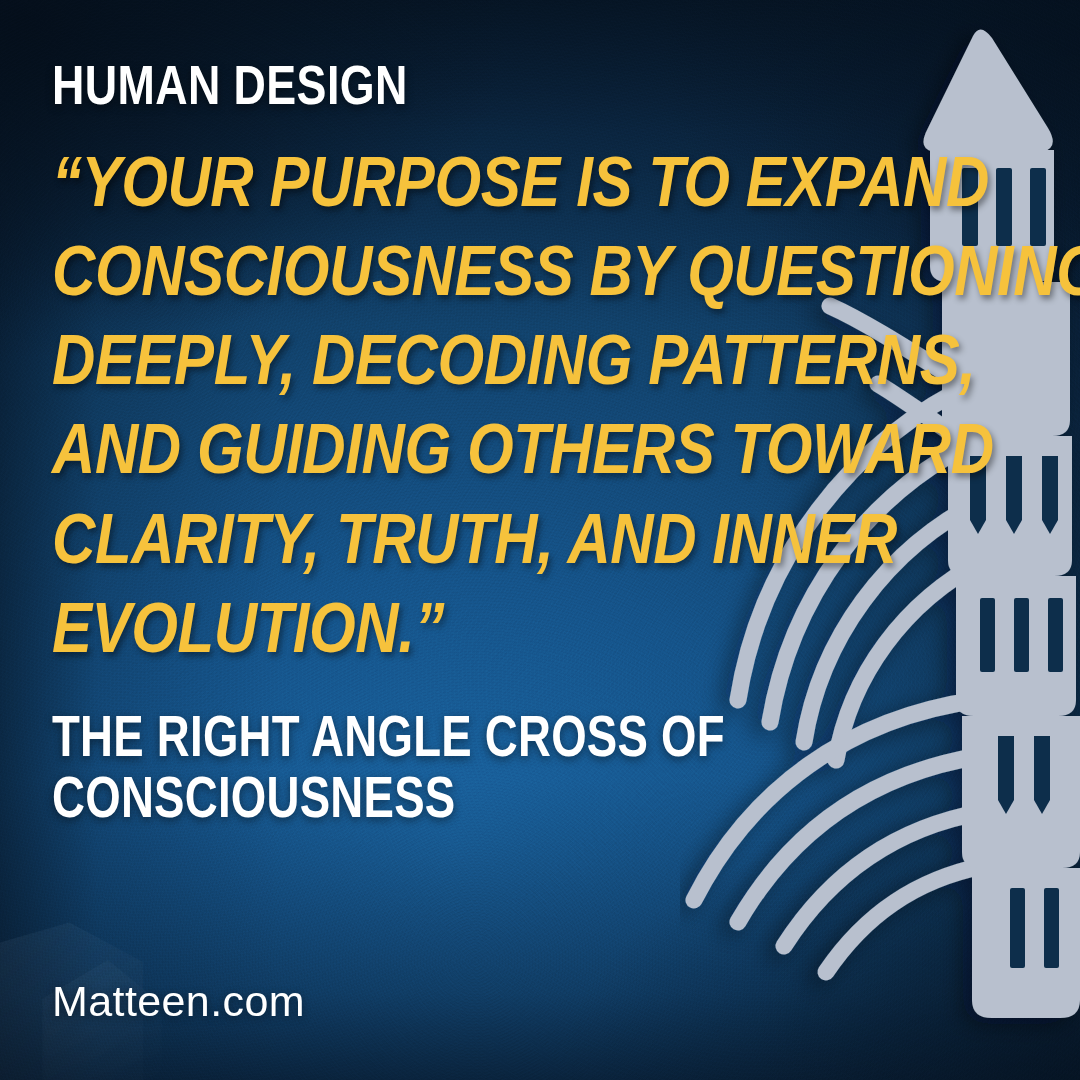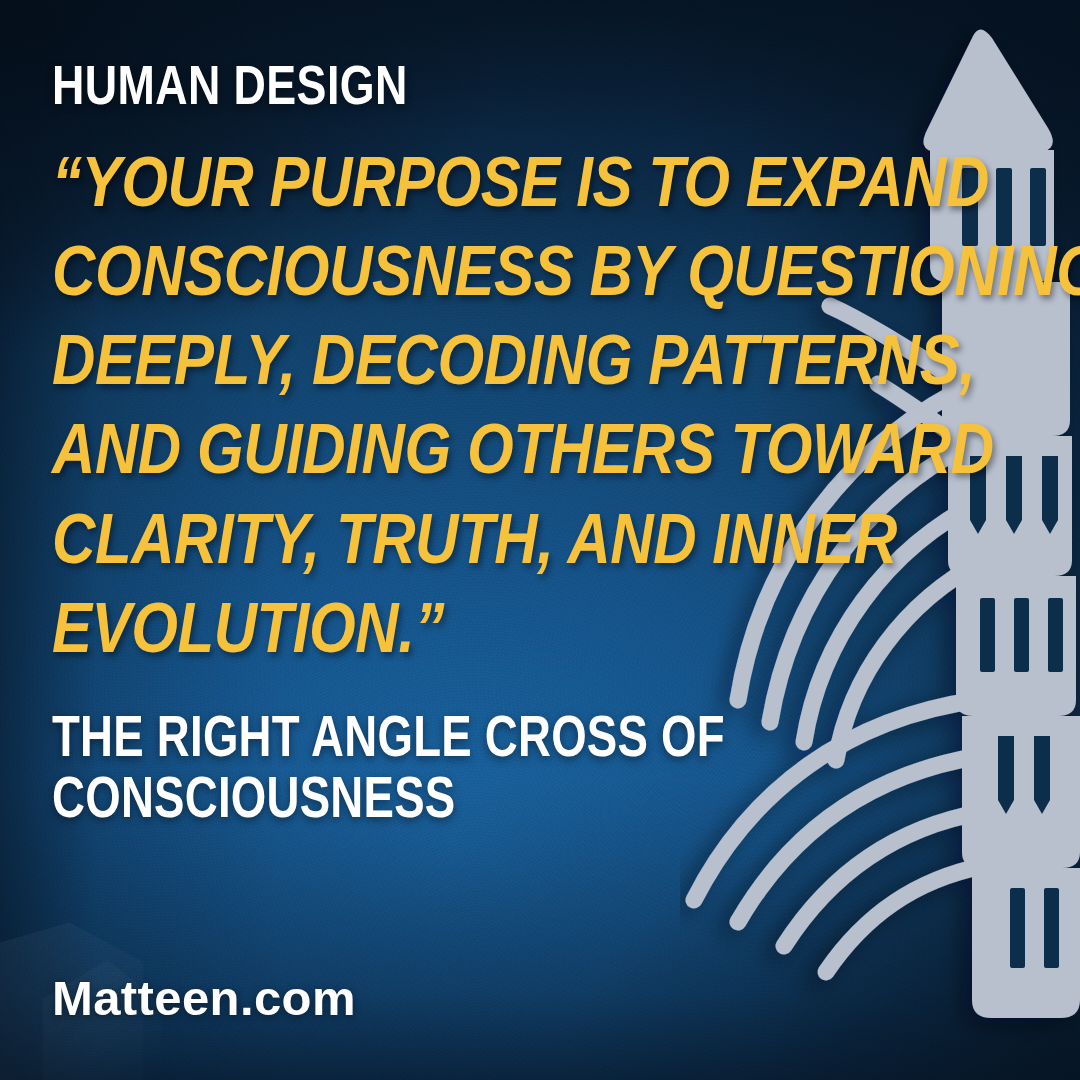--- a/index.html
+++ b/index.html
@@ -120,22 +120,22 @@
     transform-origin:left top;
     width:1100px;
     text-shadow:0 3px 9px rgba(0,0,0,.45);
   }
   .attrib .aline{display:block;white-space:nowrap;}
 
   .site{
     position:absolute;
     left:52px;bottom:54px;
     color:#ffffff;
-    font-size:49px;
-    font-weight:700;
+    font-size:43px;
+    font-weight:400;
     letter-spacing:.4px;
     text-shadow:0 2px 8px rgba(0,0,0,.45);
   }
 </style>
 </head>
 <body>
 
 <div id="poster">
 
   <div class="bg-base"></div>

